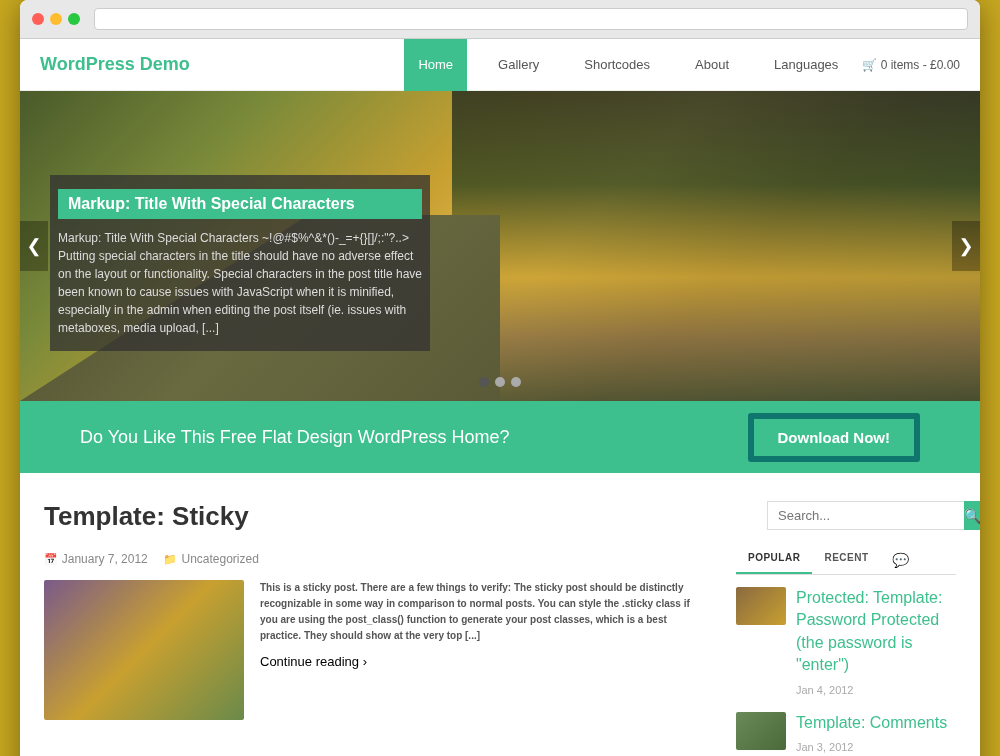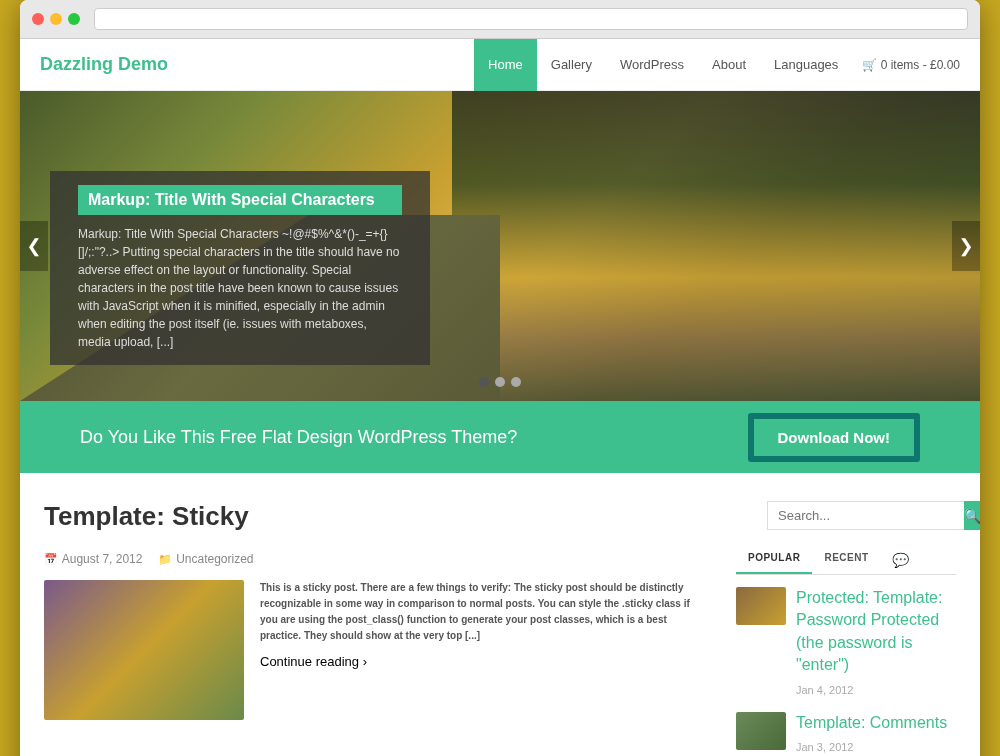--- a/index.html
+++ b/index.html
@@ -54,21 +54,21 @@
     }
     .site-logo {
       color: #3dbf8e;
       font-size: 18px;
       font-weight: bold;
       flex: 1;
     }
     .nav-menu {
       display: flex;
       list-style: none;
-      gap: 0;
+      gap: 17px;
       align-items: center;
     }
     .nav-menu li a {
       display: block;
       padding: 0 14px;
       height: 52px;
       line-height: 52px;
       text-decoration: none;
       color: #555;
       font-size: 13px;
@@ -128,25 +128,25 @@
       background: linear-gradient(
         135deg,
         #4a4a30 0%,
         #6a6a40 50%,
         #5a5a38 100%
       );
       clip-path: polygon(0 100%, 60% 0, 100% 0, 100% 100%);
     }
     .hero-caption {
       position: absolute;
-      bottom: 36px;
+      bottom: 50px;
       left: 30px;
       max-width: 380px;
       background: rgba(50,50,50,0.75);
-      padding: 14px 28px;
+      padding: 14px 8px;
       color: #fff;
     }
     .hero-caption-title {
       background: #3dbf8e;
       padding: 6px 10px;
       font-size: 16px;
       font-weight: bold;
       margin-bottom: 10px;
       display: inline-block;
       width: 100%;
@@ -347,30 +347,30 @@
 <div class="browser-window">
 
   <div class="browser-chrome">
     <span class="browser-dot dot-red"></span>
     <span class="browser-dot dot-yellow"></span>
     <span class="browser-dot dot-green"></span>
     <div class="browser-addressbar"></div>
   </div>
 
   <nav class="site-nav">
-    <div class="site-logo">Dazzling Demo</div>
+    <div class="site-logo">WordPress Demo</div>
     <ul class="nav-menu">
       <li class="active">
         <a>Home</a>
       </li>
       <li>
         <a>Gallery</a>
       </li>
       <li>
-        <a>WordPress</a>
+        <a>Shortcodes</a>
       </li>
       <li>
         <a>About</a>
       </li>
       <li>
         <a>Languages</a>
       </li>
     </ul>
     <span class="nav-cart">
       🛒 <span>0 items - £0.00</span>
@@ -389,32 +389,32 @@
     <button class="hero-arrow hero-arrow-left">❮</button>
     <button class="hero-arrow hero-arrow-right">❯</button>
     <div class="hero-dots">
       <div class="hero-dot active"></div>
       <div class="hero-dot"></div>
       <div class="hero-dot"></div>
     </div>
   </div>
 
   <div class="cta-band">
-    <span class="cta-text">Do You Like This Free Flat Design WordPress Theme?</span>
+    <span class="cta-text">Do You Like This Free Flat Design WordPress Home?</span>
     <button class="cta-button">Download Now!</button>
   </div>
 
   <div class="main-content">
 
     <div class="content-primary">
       <h1 class="post-title">Template: Sticky</h1>
       <div class="post-meta">
         <span>
           <span class="post-meta-icon">📅</span>
-          <span>August 7, 2012</span>
+          <span>January 7, 2012</span>
         </span>
         <span>
           <span class="post-meta-icon">📁</span>
           <span>Uncategorized</span>
         </span>
       </div>
       <div class="post-layout">
         <div class="post-thumbnail"></div>
         <div class="post-excerpt-area">
           <p class="post-excerpt">This is a sticky post. There are a few things to verify: The sticky post should be distinctly recognizable in some way in comparison to normal posts. You can style the .sticky class if you are using the post_class() function to generate your post classes, which is a best practice. They should show at the very top [...]</p>

